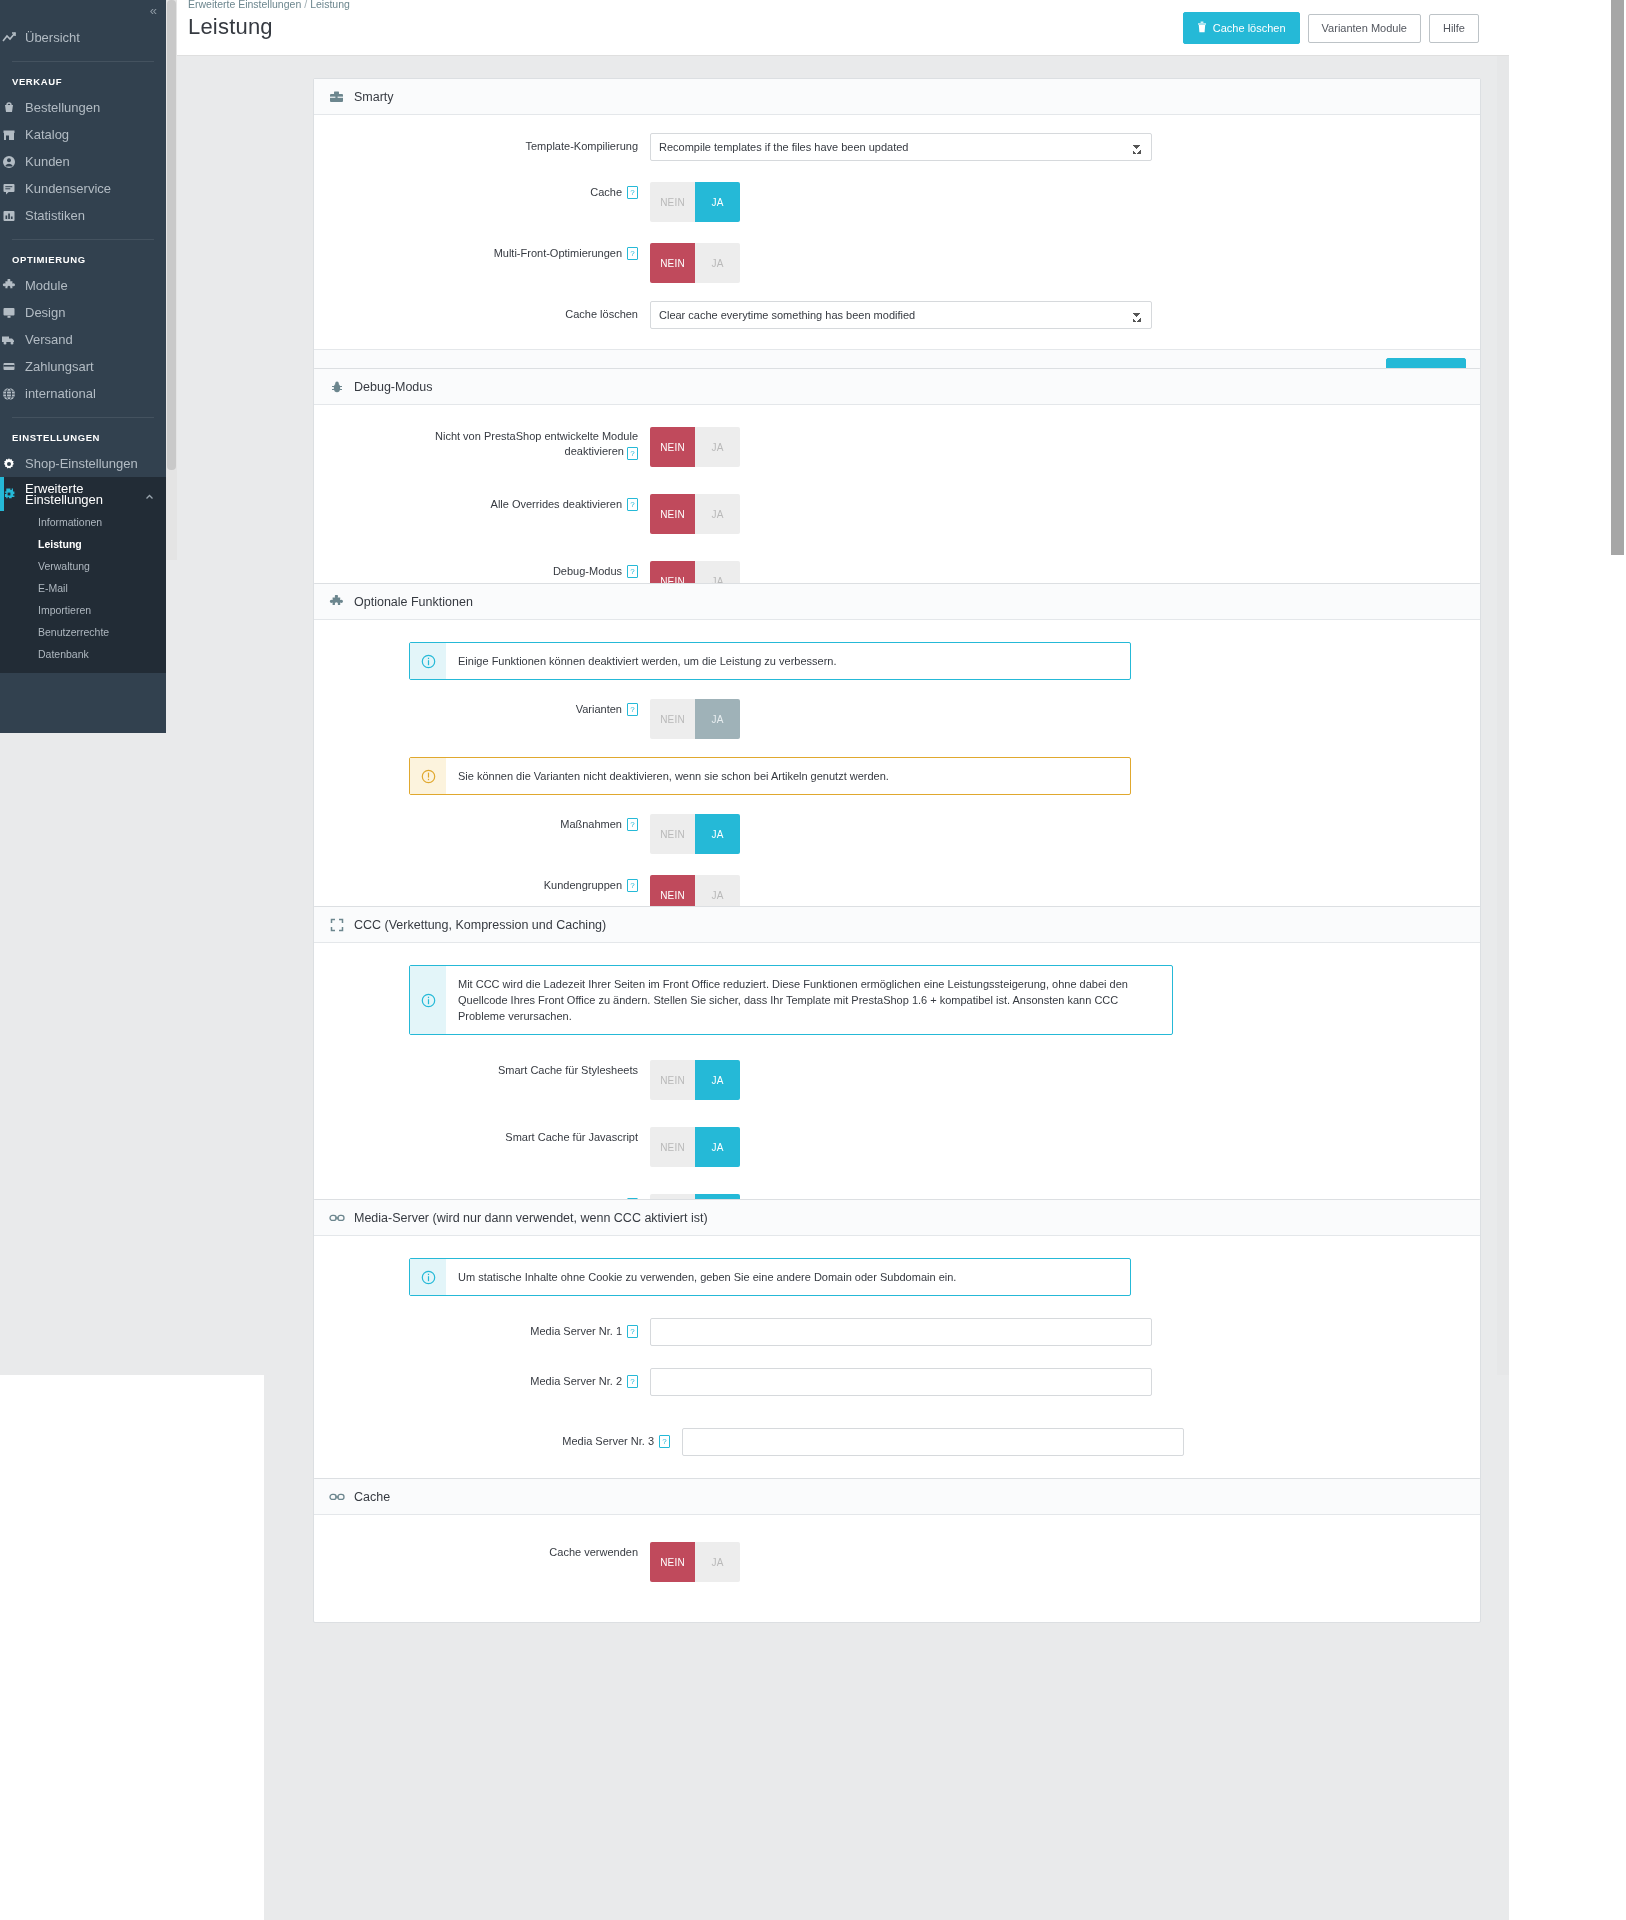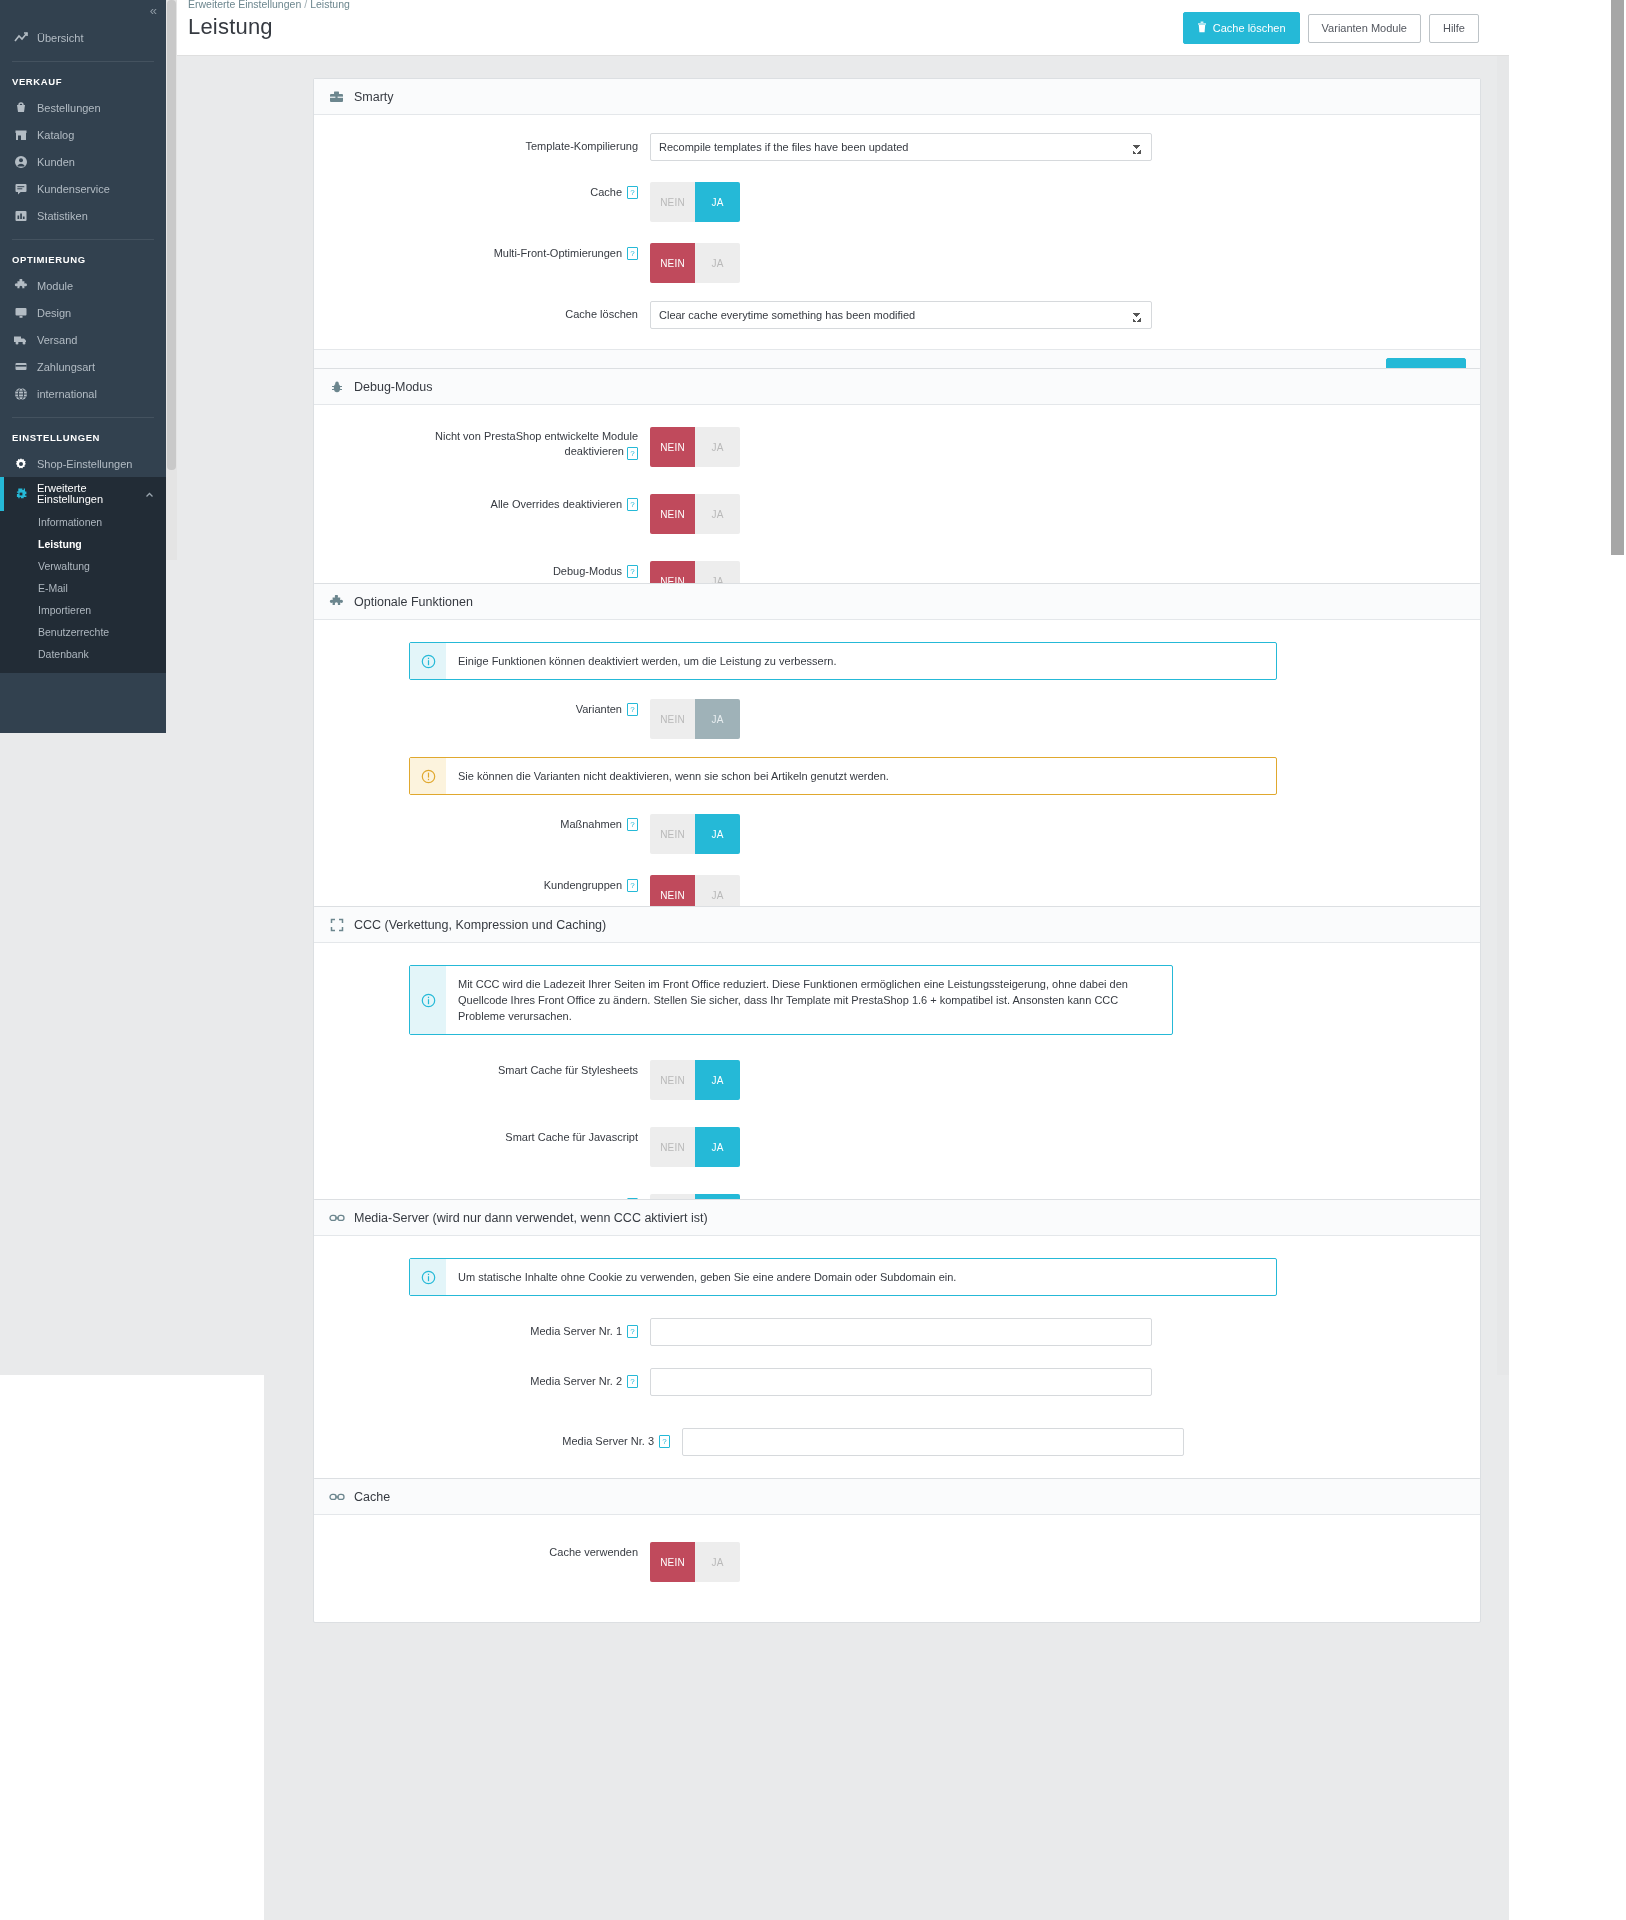--- a/index.html
+++ b/index.html
@@ -60,23 +60,23 @@
     margin-top: 14px;
     margin-bottom: 7px;
   }
   .nav-sep {
     height: 1px; background: #44525f;
     margin: 10px 12px 0 12px;
   }
   .nav-item {
     display: flex; align-items: center;
     height: 27px;
-    padding-left: 12px;
+    padding-left: 0;
     color: #b3bcc4;
-    font-size: 11px;
+    font-size: 13px;
     cursor: pointer;
     position: relative;
   }
   .nav-item .ni-ico {
     width: 17px; height: 14px;
     display: inline-flex; align-items: center; justify-content: center;
     margin-right: 8px; flex: 0 0 17px;
   }
   .nav-item .ni-ico svg { display: block; }
   .nav-item.active {
@@ -290,21 +290,21 @@
     letter-spacing: .2px;
   }
   .toggle .tg.off-inactive { background: #ededed; color: #b9b9b9; }
   .toggle .tg.on-inactive  { background: #ededed; color: #b9b9b9; }
   .toggle .tg.on-active    { background: #25b9d7; color: #ffffff; }
   .toggle .tg.off-active   { background: #c04a5c; color: #ffffff; }
   .toggle .tg.on-disabled  { background: #9fb2b8; color: #e8eef0; }
 
   
   .alert {
-    width: 868px;
+    width: 722px;
     margin: 0 0 16px 95px;
     border-radius: 2px;
     display: flex;
     align-items: stretch;
     font-size: 11px;
     line-height: 16px;
   }
   .alert-info {
     border: 1px solid #25b9d7;
     background: #ffffff;

